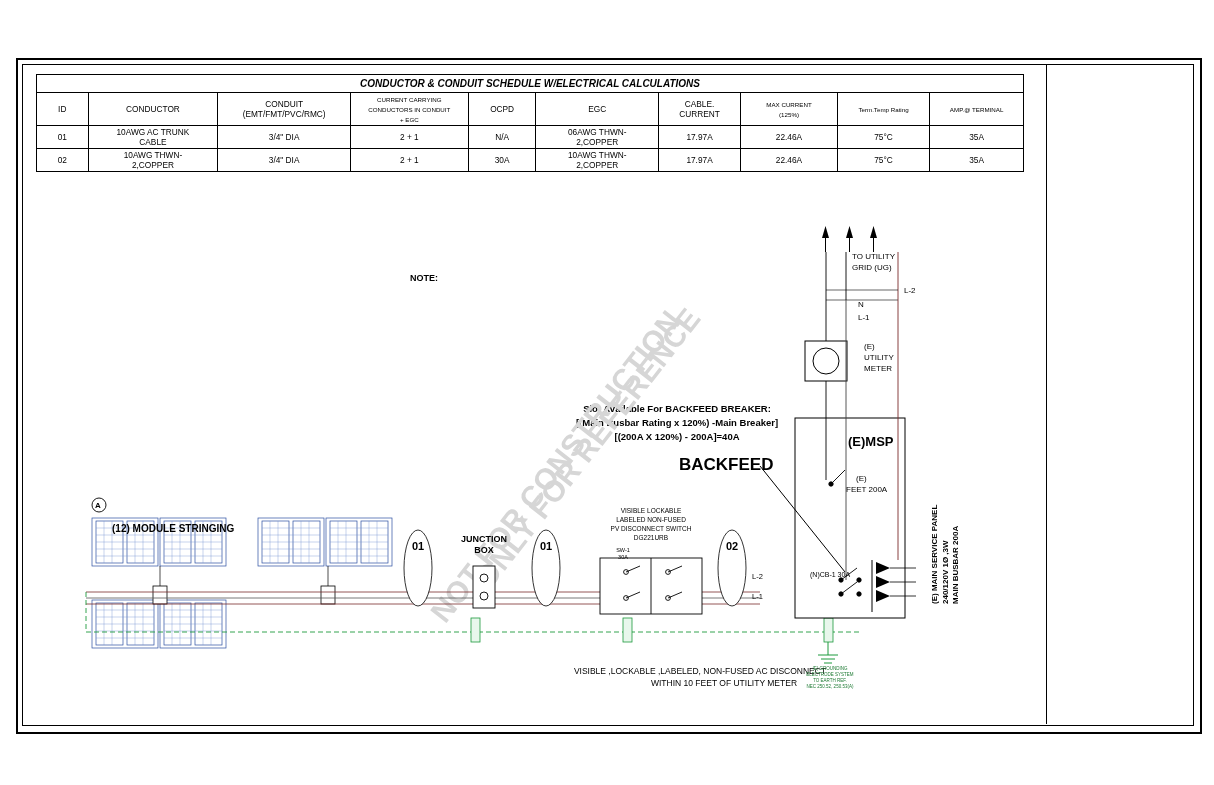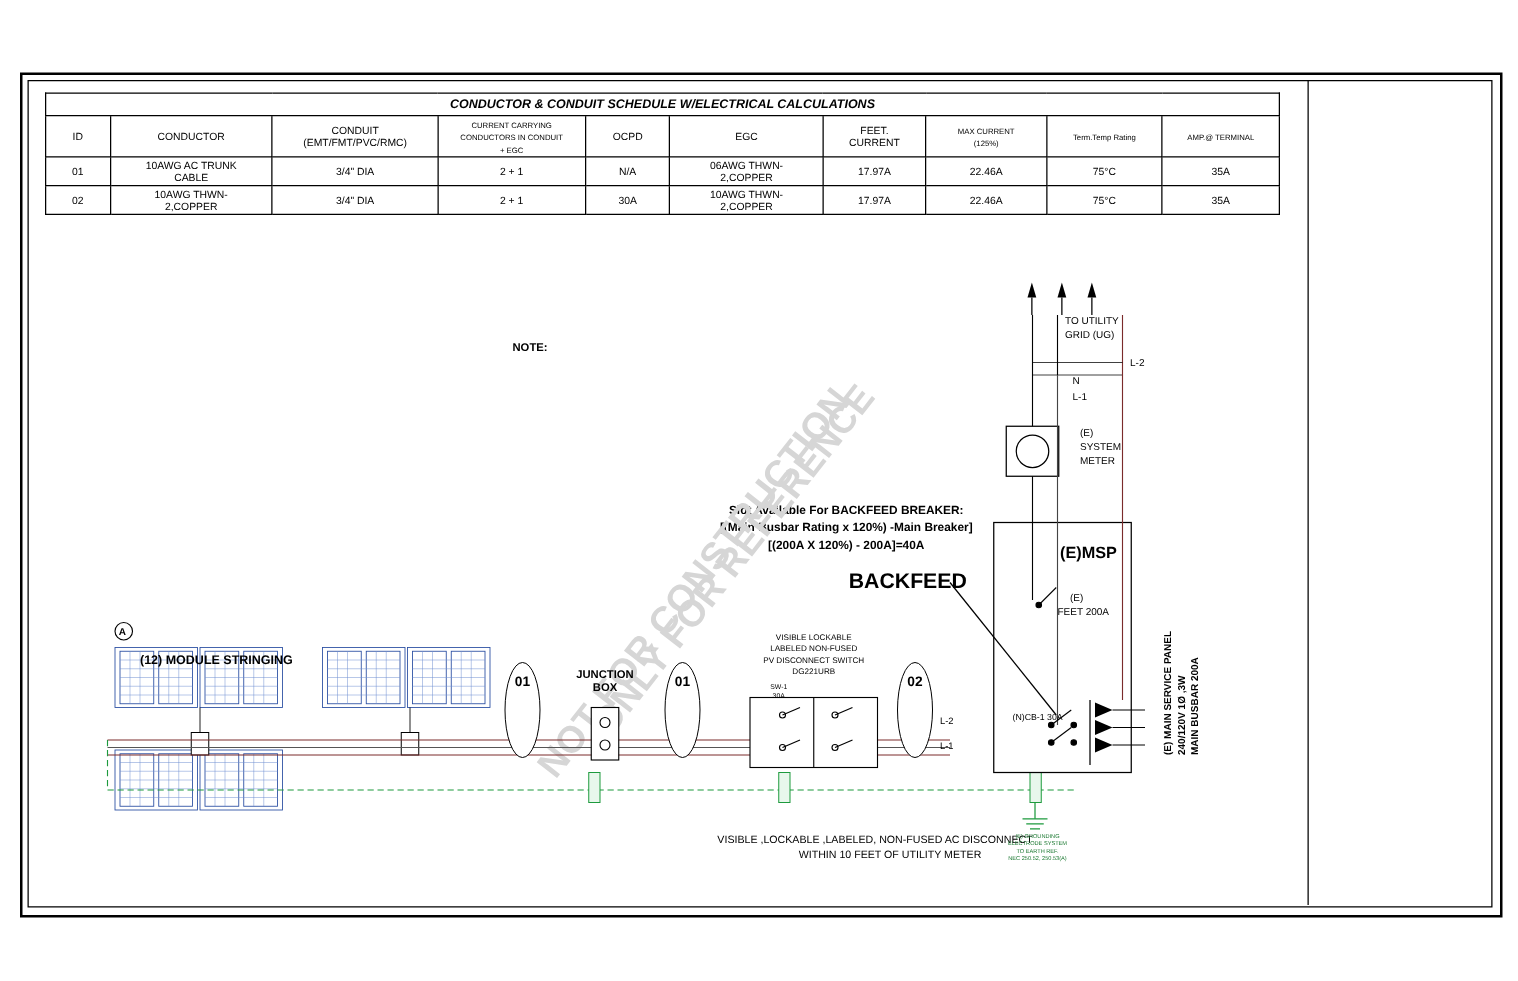--- a/index.html
+++ b/index.html
@@ -57,21 +57,21 @@
         <span>CONDUIT</span><br>
         <span>(EMT/FMT/PVC/RMC)</span>
       </td>
       <td class="hdr" style="width:135px">
         <small>CURRENT CARRYING</small><br>
         <small>CONDUCTORS IN CONDUIT + EGC</small>
       </td>
       <td class="hdr" style="width:48px">OCPD</td>
       <td class="hdr" style="width:148px">EGC</td>
       <td class="hdr" style="width:60px">
-        <span>FEET.</span><br>
+        <span>CABLE.</span><br>
         <span>CURRENT</span>
       </td>
       <td class="hdr" style="width:105px"><small>MAX CURRENT (125%)</small></td>
       <td class="hdr" style="width:95px"><small>Term.Temp Rating</small></td>
       <td class="hdr" style="width:97px"><small>AMP.@ TERMINAL</small></td>
     </tr>
     <tr class="row">
       <td>01</td>
       <td>10AWG AC TRUNK CABLE</td>
       <td>3/4" DIA</td>
@@ -345,32 +345,32 @@
   <div class="lbl b c" style="left:718px;top:541px;width:28px;font-size:11px;">02</div>
 
   <div class="lbl c" style="left:598px;top:506px;width:106px;font-size:6.5px;">VISIBLE LOCKABLE</div>
   <div class="lbl c" style="left:598px;top:515px;width:106px;font-size:6.5px;">LABELED NON-FUSED</div>
   <div class="lbl c" style="left:598px;top:524px;width:106px;font-size:6.5px;">PV DISCONNECT SWITCH</div>
   <div class="lbl c" style="left:598px;top:533px;width:106px;font-size:6.5px;">DG221URB</div>
   <div class="lbl c" style="left:598px;top:545px;width:50px;font-size:5.5px;">SW-1</div>
   <div class="lbl c" style="left:598px;top:552px;width:50px;font-size:5.5px;">30A</div>
 
   <div class="lbl c" style="left:520px;top:666px;width:360px;font-size:8.5px;">VISIBLE ,LOCKABLE ,LABELED, NON-FUSED AC DISCONNECT</div>
-  <div class="lbl c" style="left:532px;top:678px;width:360px;font-size:8.5px;">WITHIN 10 FEET OF UTILITY METER</div>
+  <div class="lbl c" style="left:544px;top:678px;width:360px;font-size:8.5px;">WITHIN 10 FEET OF UTILITY METER</div>
 
   <div class="lbl b" style="left:679px;top:460px;font-size:17px;">BACKFEED</div>
 
   <div class="lbl" style="left:852px;top:252px;font-size:8px;text-align:center;">TO UTILITY</div>
   <div class="lbl" style="left:852px;top:263px;font-size:8px;">GRID (UG)</div>
   <div class="lbl" style="left:904px;top:286px;font-size:8px;">L-2</div>
   <div class="lbl" style="left:858px;top:300px;font-size:8px;">N</div>
   <div class="lbl" style="left:858px;top:313px;font-size:8px;">L-1</div>
 
   <div class="lbl" style="left:864px;top:342px;font-size:8px;">(E)</div>
-  <div class="lbl" style="left:864px;top:353px;font-size:8px;">SYSTEM</div>
+  <div class="lbl" style="left:864px;top:353px;font-size:8px;">UTILITY</div>
   <div class="lbl" style="left:864px;top:364px;font-size:8px;">METER</div>
 
   <div class="lbl b" style="left:848px;top:437px;font-size:13px;">(E)MSP</div>
   <div class="lbl" style="left:856px;top:474px;font-size:8px;">(E)</div>
   <div class="lbl" style="left:846px;top:485px;font-size:8px;">FEET 200A</div>
 
   <div class="lbl b vert" style="left:930px;top:604px;font-size:8px;">(E) MAIN SERVICE PANEL</div>
   <div class="lbl b vert" style="left:941px;top:604px;font-size:8px;">240/120V 1Ø ,3W</div>
   <div class="lbl b vert" style="left:951px;top:604px;font-size:8px;">MAIN BUSBAR 200A</div>
 

